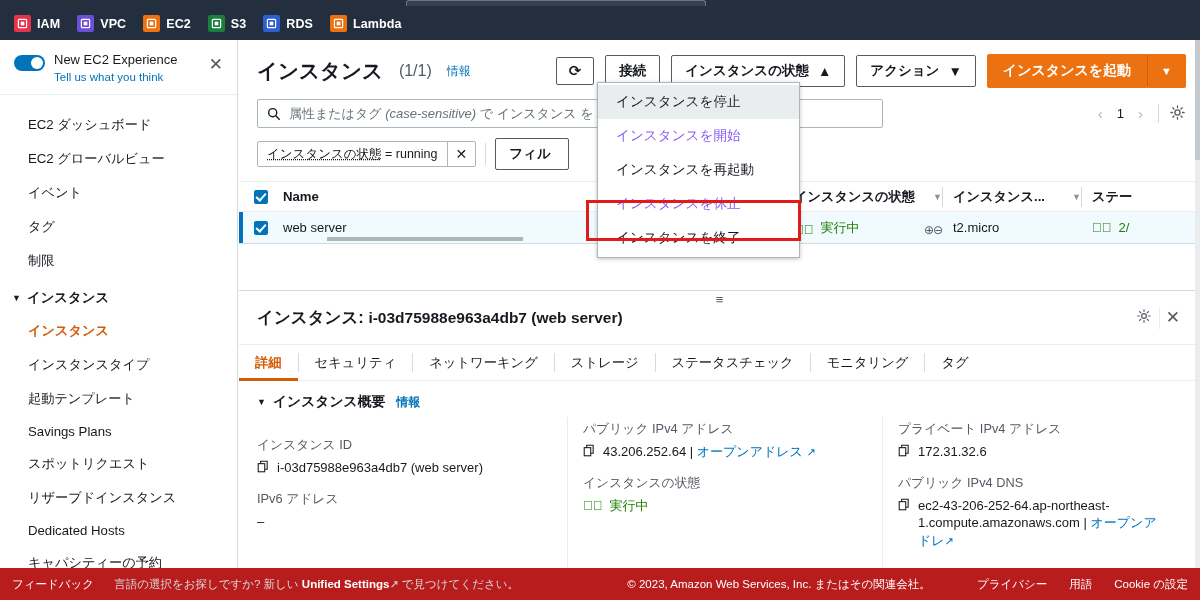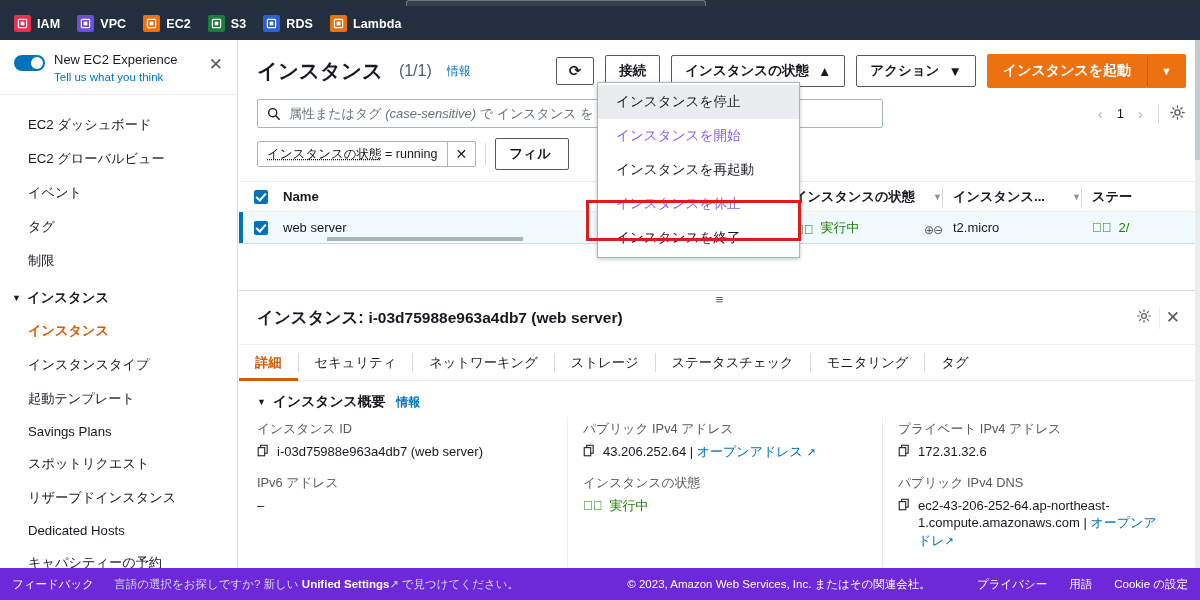--- a/index.html
+++ b/index.html
@@ -140,21 +140,21 @@
   .tab.active { color:#d45b07; font-weight:bold; }
   .tab.active::after { content:""; position:absolute; left:0; right:0; bottom:-1px;
     height:3px; background:#d45b07; }
   .tab-sep { width:1px; height:19px; background:#d5dbdb; align-self:center; }
 
   .sect { padding:12px 0 0 18px; }
   .sect-title { font-size:13.8px; font-weight:bold; color:#16191f;
     display:flex; align-items:center; gap:7px; cursor:pointer; }
   .cols { display:flex; margin-top:10px; }
   .col { padding-right:16px; position:relative; }
-  .col.c1 { width:310px; }
+  .col.c1 { width:310px;margin-top:16px; }
   .col.c2 { width:315px; }
   .col.c3 { width:300px; }
   .col.sepline::before { content:""; position:absolute; left:0; top:-4px;
     bottom:-10px; width:1px; background:#eaeded; }
   .col.c2, .col.c3 { padding-left:16px; }
   .fld { margin-bottom:14px; }
   .fld-label { font-size:12.8px; color:#545b64; margin-bottom:5px; }
   .fld-val { font-size:13px; color:#16191f; display:flex; align-items:flex-start;
     gap:7px; line-height:1.35; }
   .copy { flex:0 0 auto; margin-top:1px; }
@@ -167,21 +167,21 @@
     z-index:50; padding:2px 0; }
   .menu-item { padding:8px 18px; font-size:13.6px; color:#16191f;
     cursor:pointer; white-space:nowrap; }
   .menu-item.hover { background:#eaeded; }
   .menu-item.disabled { color:#8b5cf6; cursor:default; }
   .menu-hl { position:absolute; left:586px; top:200px; width:215px; height:41px;
     border:3px solid #e01b1b; z-index:60; pointer-events:none; }
 
   
   .footer { position:absolute; bottom:0; left:0; width:1200px; height:32px;
-    background:#6d28d9; display:flex; align-items:center; color:#fff;
+    background:#b91c1c; display:flex; align-items:center; color:#fff;
     font-size:11.5px; padding:0 12px; gap:20px; }
   .fl { cursor:pointer; white-space:nowrap; }
   .fnote { color:#d5dbdb; white-space:nowrap; }
   .fnote b { color:#fff; }
   .fcopy { margin-left:auto; color:#fff; white-space:nowrap; }
   .fright { display:flex; gap:22px; margin-left:26px; }
   .vscroll { position:absolute; right:0; top:40px; width:5px; height:528px;
     background:#eaeded; }
   .vscroll i { position:absolute; top:0; left:0; width:5px; height:120px;
     background:#c4cacd; display:block; }

